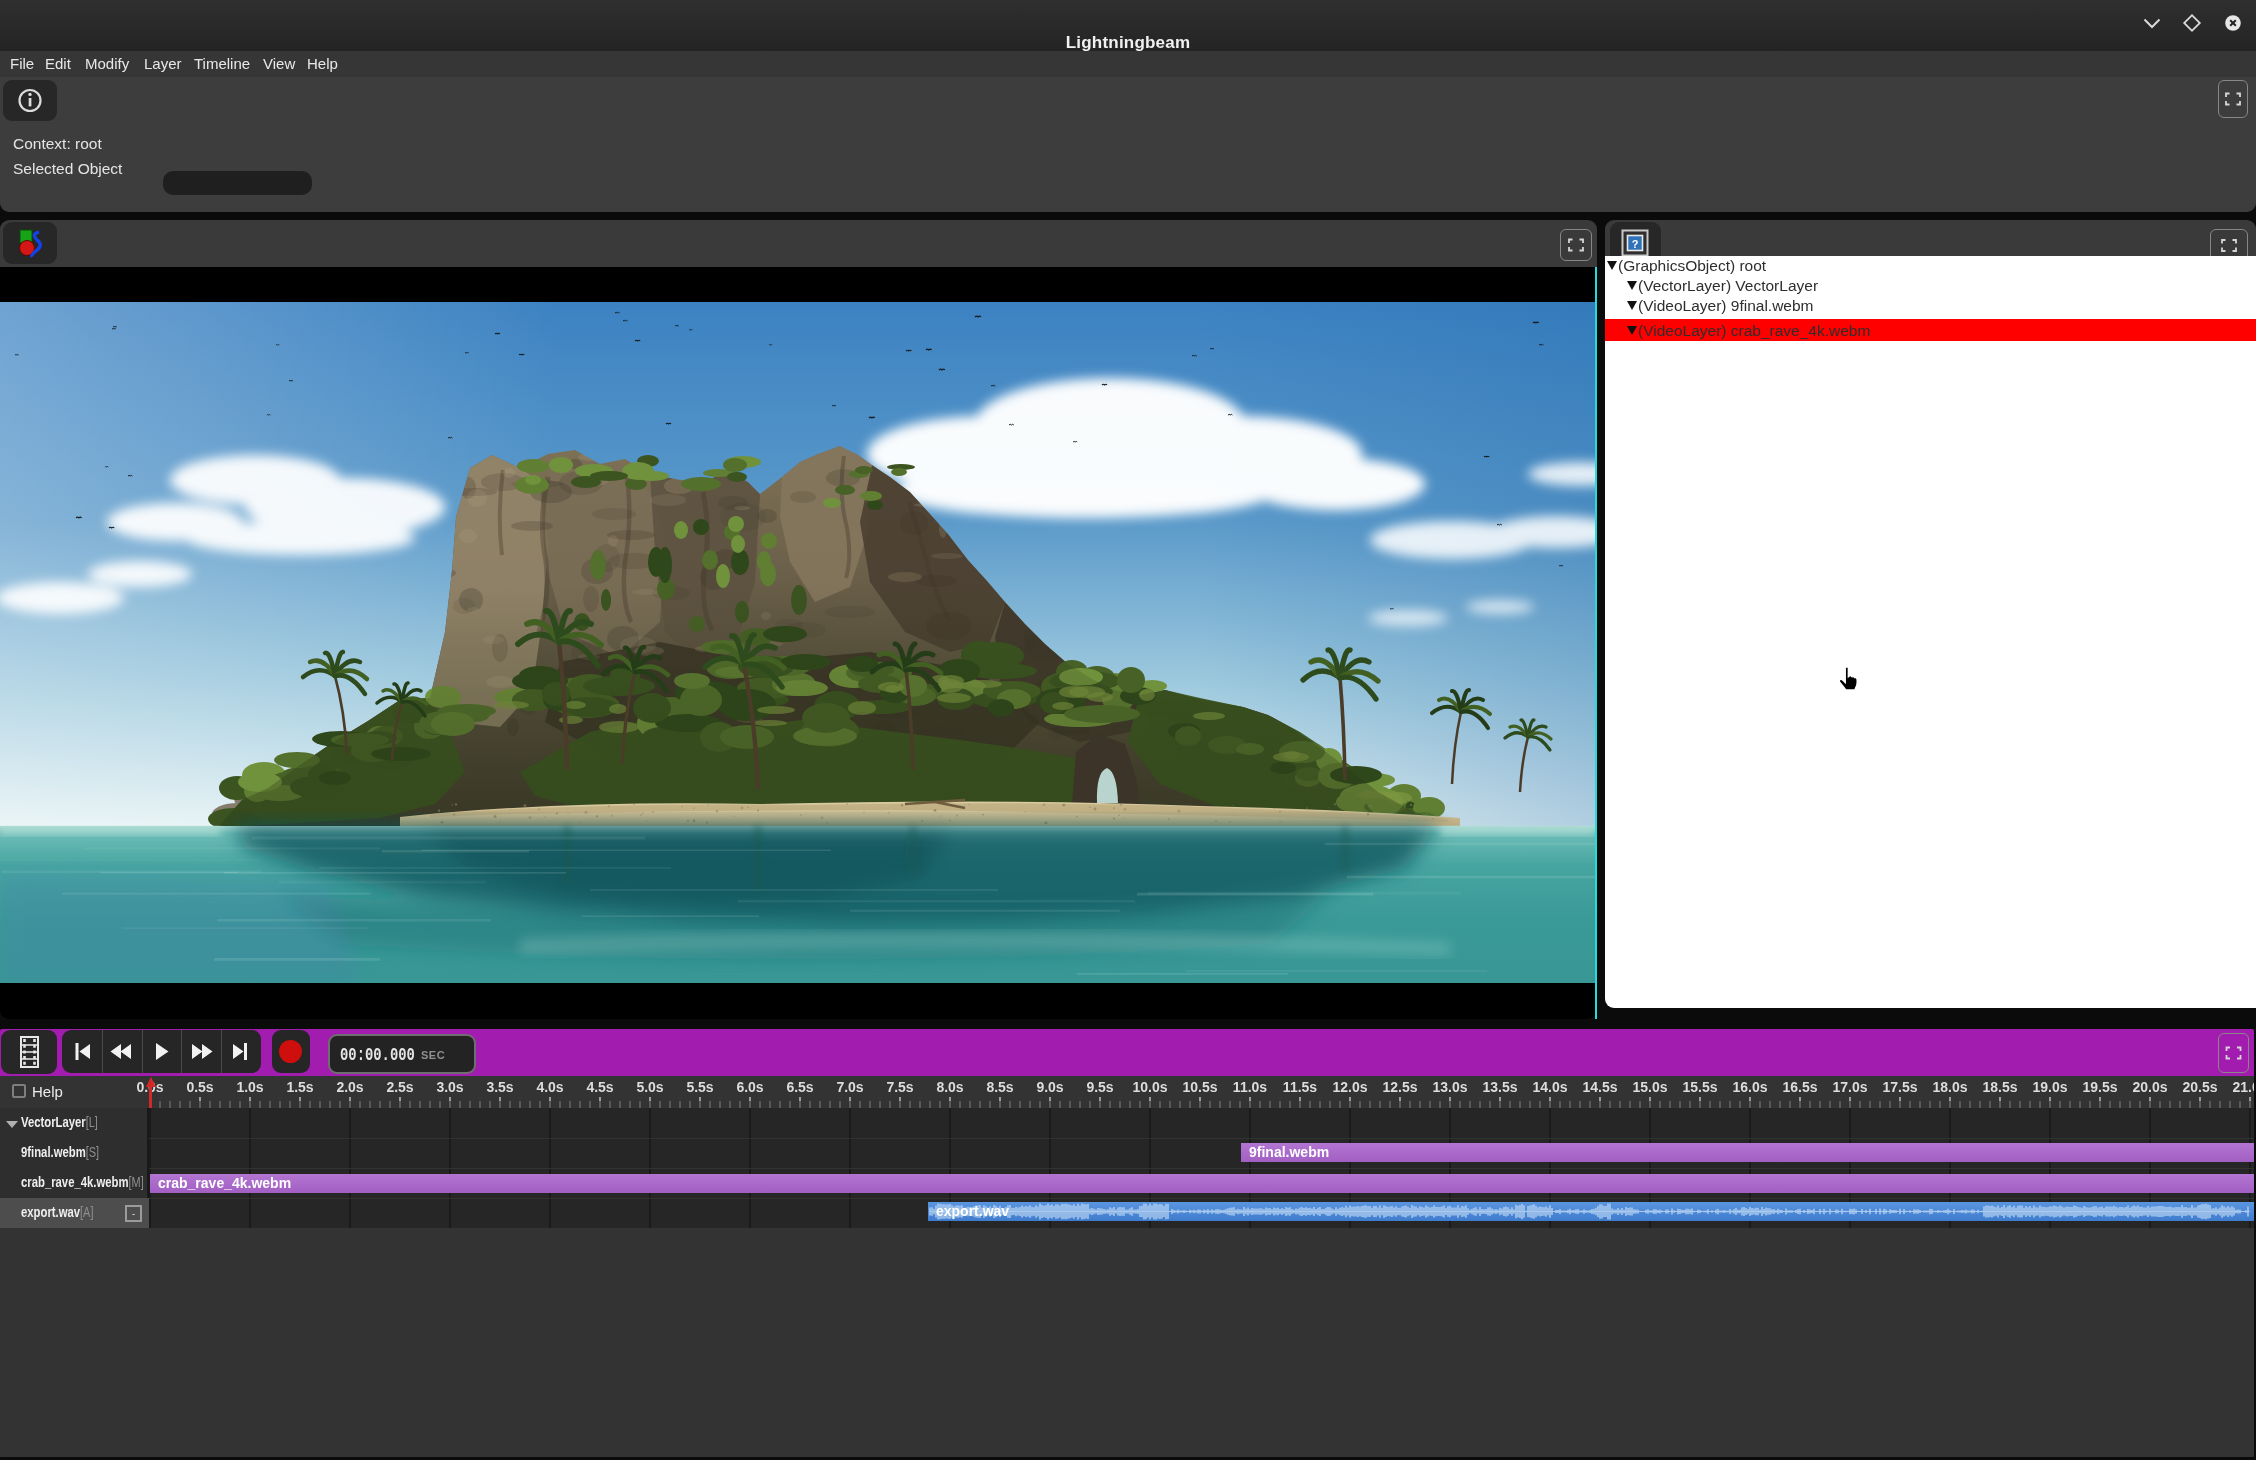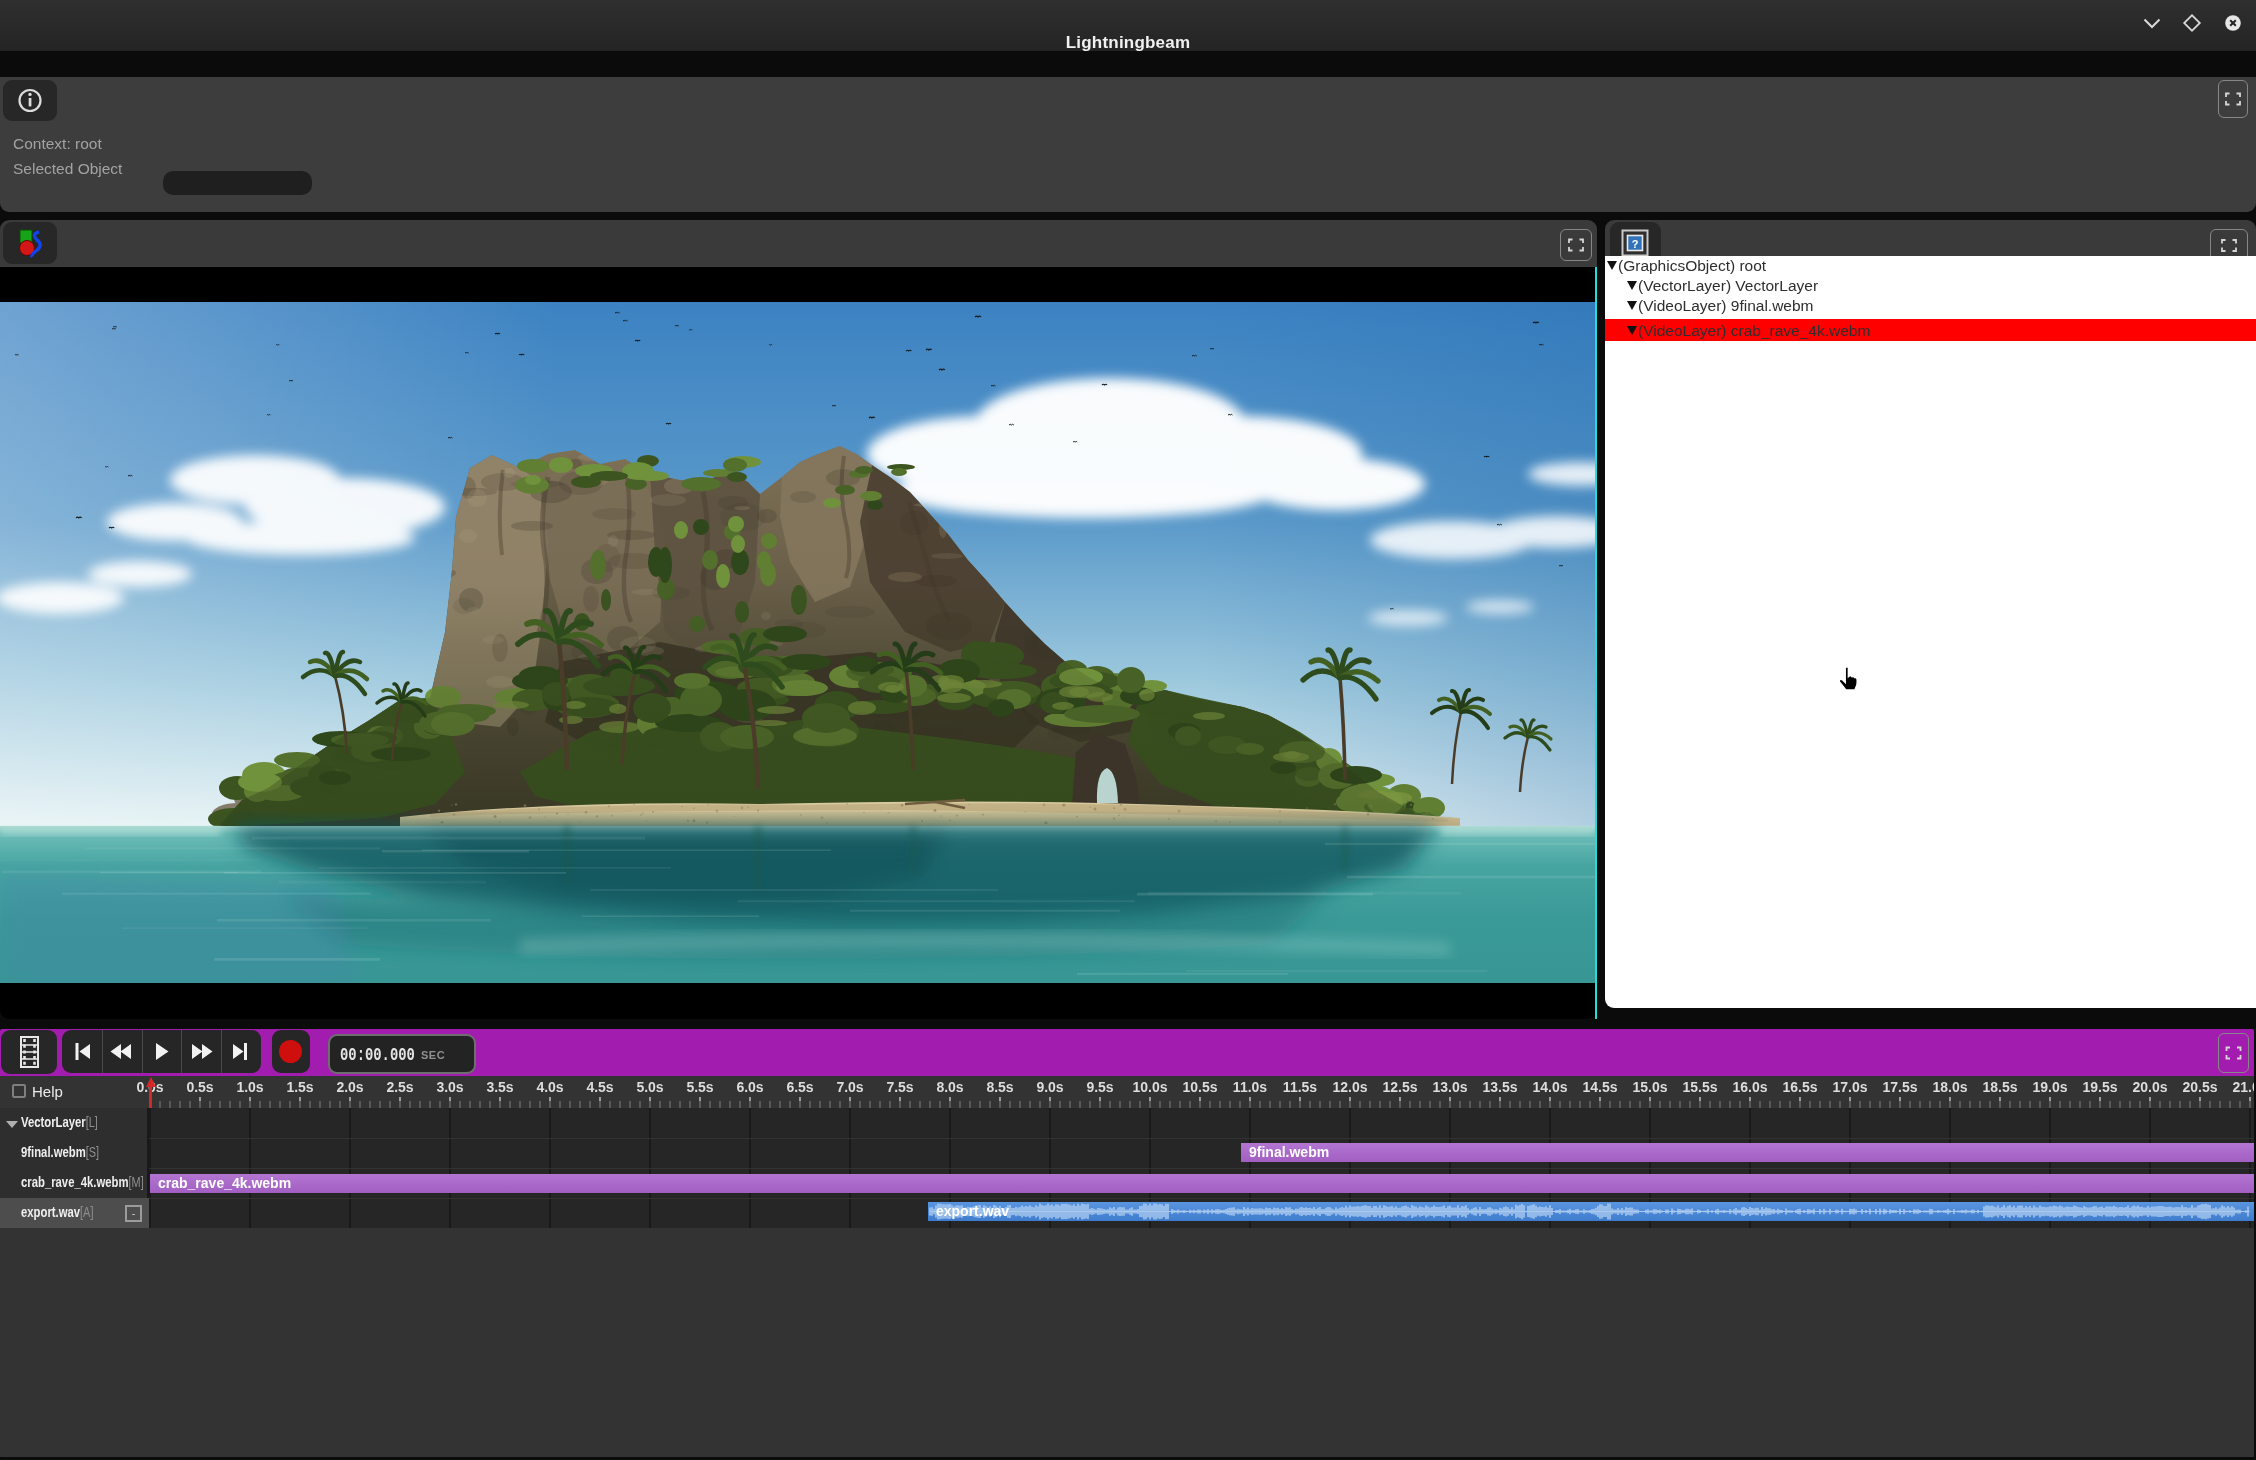--- a/index.html
+++ b/index.html
@@ -13,21 +13,21 @@
     background:linear-gradient(#2f2f2f,#242424); }
   #titlebar .title { width:100%; text-align:center; top:13px; font-size:17px;
     font-weight:bold; color:#f1f1f1; letter-spacing:.2px;margin-top:20px; }
   #menubar { left:0; top:51px; width:2256px; height:26px; background:#363636; }
   .mitem { position:absolute; top:4px; font-size:15px; color:#e8e8e8; }
 
   #infopanel { left:0; top:77px; width:2256px; height:135px; background:#3d3d3d;
     border-radius:0 0 9px 9px; }
   .toolbtn { position:absolute; background:#272727; border-radius:9px; }
   #infoicon { left:3px; top:3px; width:54px; height:41px; }
-  .ctxt { position:absolute; left:13px; font-size:15.5px; color:#a3a3a3; }
+  .ctxt { position:absolute; left:13px; font-size:15.5px; color:#e5e5e5; }
   #selbox { position:absolute; left:163px; top:94px; width:149px; height:24px;
     background:#1f1f1f; border-radius:10px; }
 
   .fsbtn { position:absolute; border:1px solid #878787; border-radius:6px; }
 
   
   #stage { left:0; top:220px; width:1597px; height:799px; background:#000;
     border-radius:9px; }
   #stagehead { left:0; top:0; width:1597px; height:47px; background:#3a3a3a;
     border-radius:9px 9px 0 0; position:absolute; }
@@ -117,20 +117,29 @@
   <div id="titlebar" class="abs">
     <div class="title abs">Lightningbeam</div>
     <svg class="abs" style="left:2130px;top:0" width="126" height="51" viewBox="0 0 126 51">
       <path d="M14.5 19.5 l7.5 7.5 7.5-7.5" stroke="#d9d9d9" stroke-width="2" fill="none"></path>
       <rect x="56.5" y="17.5" width="11" height="11" transform="rotate(45 62 23)" stroke="#d9d9d9" stroke-width="1.8" fill="none"></rect>
       <circle cx="103" cy="23" r="7.8" fill="#e6e6e6"></circle>
       <path d="M100.2 20.2 l5.6 5.6 M105.8 20.2 l-5.6 5.6" stroke="#222" stroke-width="2"></path>
     </svg>
   </div>
 
+  <div id="menubar" class="abs">
+    <span class="mitem" style="left:10px">File</span>
+    <span class="mitem" style="left:45px">Edit</span>
+    <span class="mitem" style="left:85px">Modify</span>
+    <span class="mitem" style="left:144px">Layer</span>
+    <span class="mitem" style="left:194px">Timeline</span>
+    <span class="mitem" style="left:263px">View</span>
+    <span class="mitem" style="left:307px">Help</span>
+  </div>
 
   <div id="infopanel" class="abs">
     <div id="infoicon" class="toolbtn">
       <svg width="54" height="41" viewBox="0 0 54 41">
         <circle cx="27" cy="20.5" r="10.5" stroke="#dcdcdc" stroke-width="2.2" fill="none"></circle>
         <rect x="25.7" y="18" width="2.7" height="8.4" fill="#dcdcdc"></rect>
         <circle cx="27" cy="14.4" r="1.7" fill="#dcdcdc"></circle>
       </svg>
     </div>
     <div class="ctxt" style="top:58px">Context: root</div>

